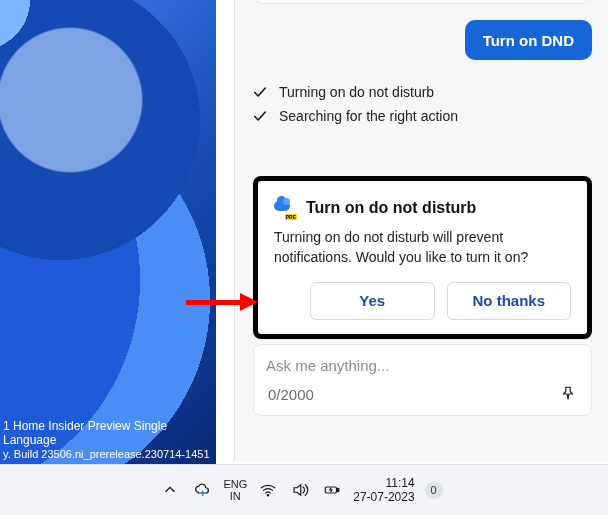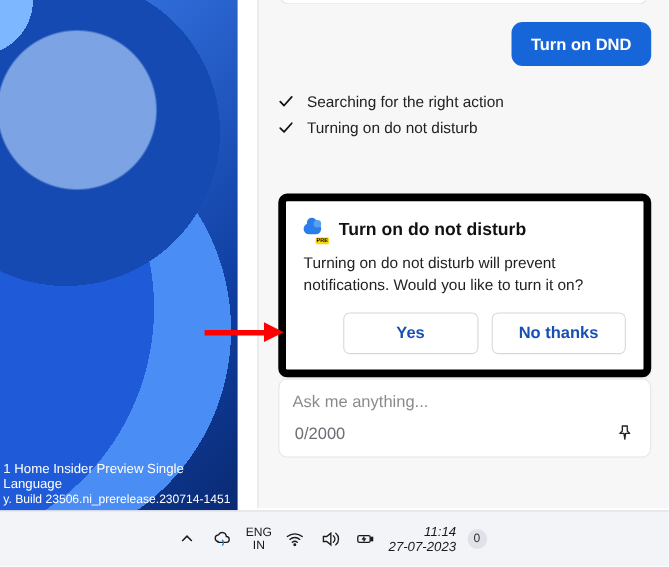--- a/index.html
+++ b/index.html
@@ -37,21 +37,21 @@
     font-size:15px; font-weight:600; cursor:pointer;
   }
 
   .progress { position:absolute; left:18px; top:80px; right:18px; color:#222; font-size:14px; }
   .progress .row { display:flex; align-items:center; gap:10px; height:24px; }
   .progress .chk { width:16px; text-align:center; color:#111; }
   .chk svg { display:block; width:14px; height:14px; }
 
   .card {
     position:absolute; left:18px; right:16px; top:176px;
-    background:#fff; border:7px solid #000000; border-radius:8px;
+    background:#fff; border:5px solid #000000; border-radius:8px;
     padding:16px 16px 14px 16px;
     box-shadow: 0 1px 2px rgba(0,0,0,.04);
   }
   .card .hdr { display:flex; align-items:center; gap:10px; }
   .card .ico { width:22px; height:22px; position:relative; }
   .cloud1 { position:absolute; left:0; top:4px; width:16px; height:10px; background:#2b7de9; border-radius:5px; }
   .cloud1::before{content:"";position:absolute;left:3px;top:-5px;width:9px;height:9px;background:#2b7de9;border-radius:50%;}
   .cloud1::after{content:"";position:absolute;left:9px;top:-3px;width:7px;height:7px;background:#58a1f2;border-radius:50%;}
   .pre { position:absolute; right:-1px; bottom:-1px; background:#ffd400; color:#000; font-size:5px; font-weight:700; padding:0 1px; border-radius:1px; }
   .card h3 { font-size:16px; font-weight:700; color:#111; }
@@ -85,21 +85,21 @@
   .taskbar {
     position:absolute; left:0; right:0; bottom:0; height:51px;
     background:#f3f4f7; border-top:1px solid #dcdde2;
     display:flex; align-items:center; justify-content:center;
     padding-right:6px; gap:10px; color:#1a1a1a;
   }
   .tb-icon { width:22px; height:22px; display:flex; align-items:center; justify-content:center; color:#1a1a1a; cursor:pointer; }
   .tb-icon svg { width:18px; height:18px; }
   .chevron svg { width:14px; height:14px; }
   .lang { text-align:center; font-size:11px; line-height:1.1; cursor:pointer; }
-  .clock { text-align:right; font-size:12px; line-height:1.2; cursor:pointer;font-style:italic; }
+  .clock { text-align:right; font-size:12px; line-height:1.2; cursor:pointer; }
   .notif { width:18px; height:18px; border-radius:50%; background:#dfe2e8; color:#333; font-size:11px; display:flex; align-items:center; justify-content:center; cursor:pointer; }
 </style>
 </head>
 <body>
 <div class="root">
 
   <div class="wall">
     <div class="wm">
       <div>1 Home Insider Preview Single Language</div>
       <div>y. Build 23506.ni_prerelease.230714-1451</div>
@@ -111,29 +111,29 @@
 
     <button class="dnd-btn">Turn on DND</button>
 
     <div class="progress">
       <div class="row">
         <span class="chk">
           <svg viewBox="0 0 16 16" fill="none" stroke="#111" stroke-width="1.8" stroke-linecap="round" stroke-linejoin="round">
               <polyline points="2,8.5 6,12.5 14,3.5"></polyline>
             </svg>
         </span>
-        <span>Searching for the right action</span>
+        <span>Turning on do not disturb</span>
       </div>
       <div class="row">
         <span class="chk">
           <svg viewBox="0 0 16 16" fill="none" stroke="#111" stroke-width="1.8" stroke-linecap="round" stroke-linejoin="round">
               <polyline points="2,8.5 6,12.5 14,3.5"></polyline>
             </svg>
         </span>
-        <span>Turning on do not disturb</span>
+        <span>Searching for the right action</span>
       </div>
     </div>
 
     <div class="card">
       <div class="hdr">
         <div class="ico">
           <div class="cloud1"></div>
             <div class="pre">PRE</div>
         </div>
         <h3>Turn on do not disturb</h3>

